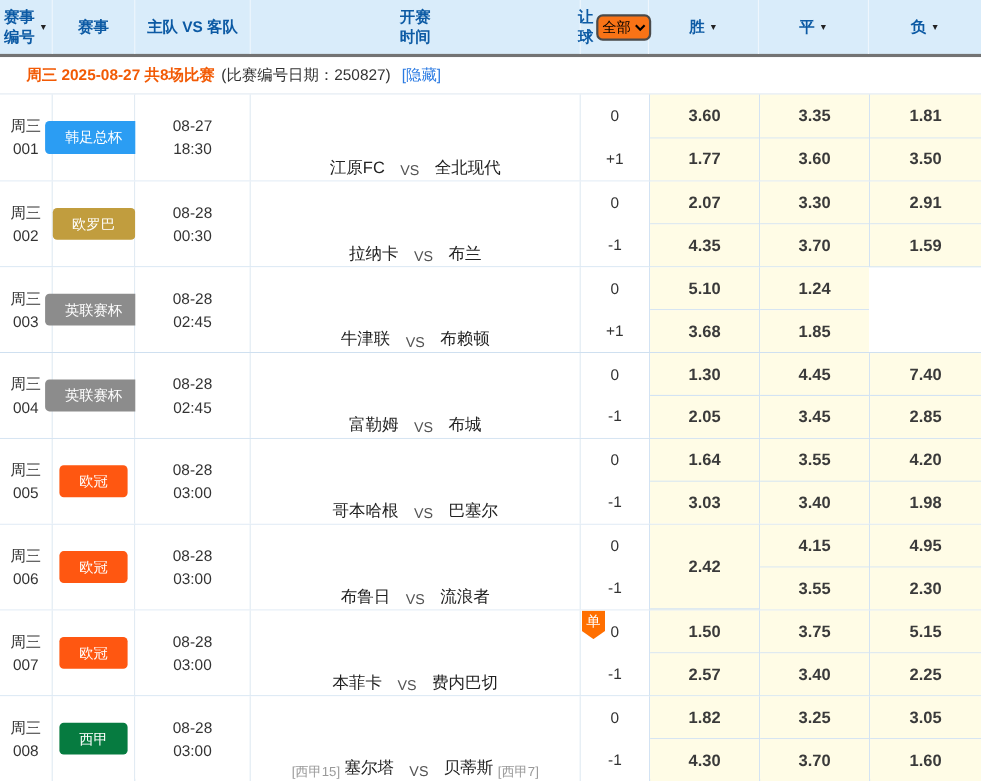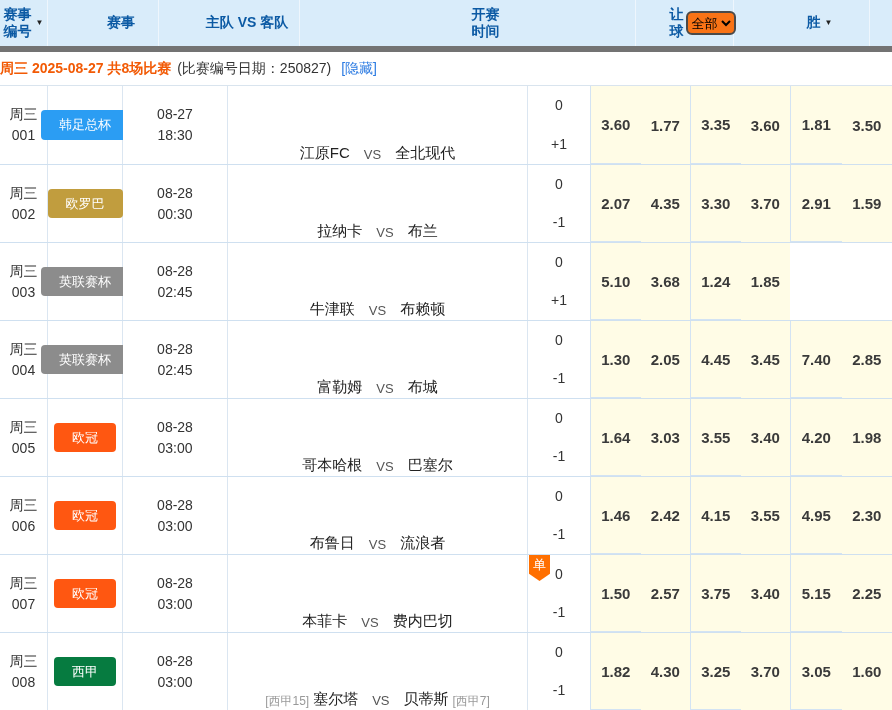--- a/index.html
+++ b/index.html
@@ -14,33 +14,33 @@
     --single-tag-orange:#ff6f00;
     --text-dark:#333333;
   }
   *{box-sizing:border-box;margin:0;padding:0;}
   html,body{width:892px;height:710px;overflow:hidden;background:#fff;
     font-family:"Liberation Sans","DejaVu Sans",sans-serif;color:var(--text-dark);}
   .table{width:892px;height:710px;border-bottom:2px solid #bcd6ec;}
   .grid{display:grid;grid-template-columns:48px 75px 105px 300px 62px 100px 100px 102px;}
 
   
-  .header-row{height:52px;background:var(--header-bg);border-bottom:6px solid #737373;gap:36px;}
+  .header-row{height:52px;background:var(--header-bg);border-bottom:3px solid #737373;}
   .hcell{display:flex;align-items:center;justify-content:center;
     color:var(--header-text);font-weight:700;font-size:14px;line-height:1.25;
     border-right:1px solid #eef6fd;}
   .hcell:last-child{border-right:none;}
   .stack{display:flex;flex-direction:column;align-items:center;}
   .sort-arrow{font-size:8px;color:#222;margin-left:4px;line-height:1;}
   .handicap-head{flex-direction:row;gap:2px;}
   .handicap-select{font-size:13px;color:#000;border:2px solid #4a4a4a;border-radius:6px;
     background:#f97316;height:24px;width:58px;font-family:inherit;}
 
   
-  .subheader{height:34px;display:flex;align-items:center;padding-left:0;
+  .subheader{height:34px;display:flex;align-items:center;padding-left:24px;
     font-size:14px;background:#fff;border-bottom:1px solid #d9e4ee;}
   .sub-orange{color:var(--highlight-orange);font-weight:700;}
   .sub-note{color:#333;margin-left:6px;}
   .sub-link{color:var(--link-blue);margin-left:10px;text-decoration:none;cursor:pointer;}
 
   
   .match-row{height:78px;border-top:1px solid var(--grid-line);}
   .match-row:first-child{border-top:none;}
   .cell{display:flex;flex-direction:column;align-items:center;justify-content:center;
     border-right:1px solid var(--col-line);font-size:14px;line-height:1.5;background:#fff;}
@@ -49,21 +49,21 @@
   .team-note:empty{display:none;}
   .vs{color:#555;font-size:13px;margin:0 14px;}
   .badge{color:#fff;font-size:13px;padding:5px 18px;border-radius:4px;white-space:nowrap;}
   .col-handicap{border-right:none;padding:0;justify-content:stretch;}
   .handicap-line{flex:1;display:flex;align-items:center;justify-content:center;
     position:relative;width:100%;color:#333;font-size:14px;}
   .single-tag{position:absolute;left:1px;top:0;width:21px;height:26px;
     background:var(--single-tag-orange);color:#fff;font-size:13px;line-height:1;
     display:flex;align-items:flex-start;justify-content:center;padding-top:3px;
     clip-path:polygon(0 0,100% 0,100% 72%,50% 100%,0 72%);}
-  .odds-col{display:flex;flex-direction:row;border-left:1px solid var(--odds-line);}
+  .odds-col{display:flex;flex-direction:column;border-left:1px solid var(--odds-line);}
   .odds-cell{flex:1;display:flex;align-items:center;justify-content:center;
     background:var(--odds-bg);font-weight:700;font-size:15px;color:#3a3a3a;cursor:pointer;}
   .odds-cell:first-child{border-bottom:1px solid var(--odds-line);}
 </style>
 </head>
 <body>
 
 <div class="table">
 
   <div class="grid header-row">
@@ -347,21 +347,20 @@
       <div class="handicap-line">
 
         <span>0</span>
       </div>
       <div class="handicap-line">
 
         <span>-1</span>
       </div>
     </div>
     <div class="odds-col">
-      <div class="odds-cell">1.46</div>
       <div class="odds-cell">2.42</div>
     </div>
     <div class="odds-col">
       <div class="odds-cell">4.15</div>
       <div class="odds-cell">3.55</div>
     </div>
     <div class="odds-col">
       <div class="odds-cell">4.95</div>
       <div class="odds-cell">2.30</div>
     </div>

